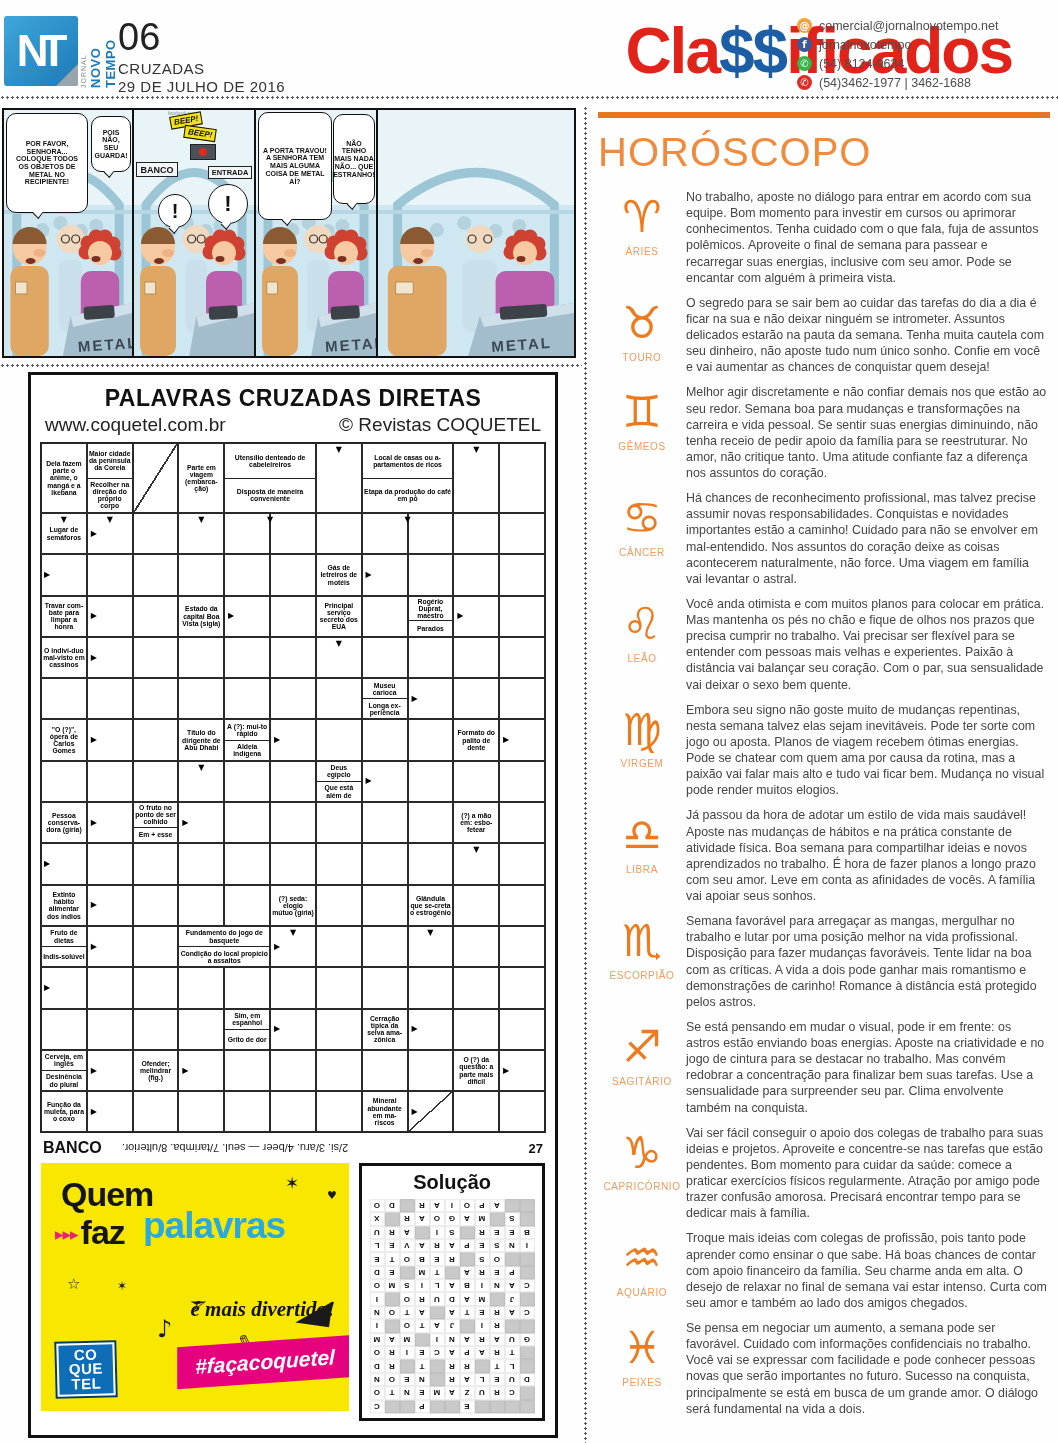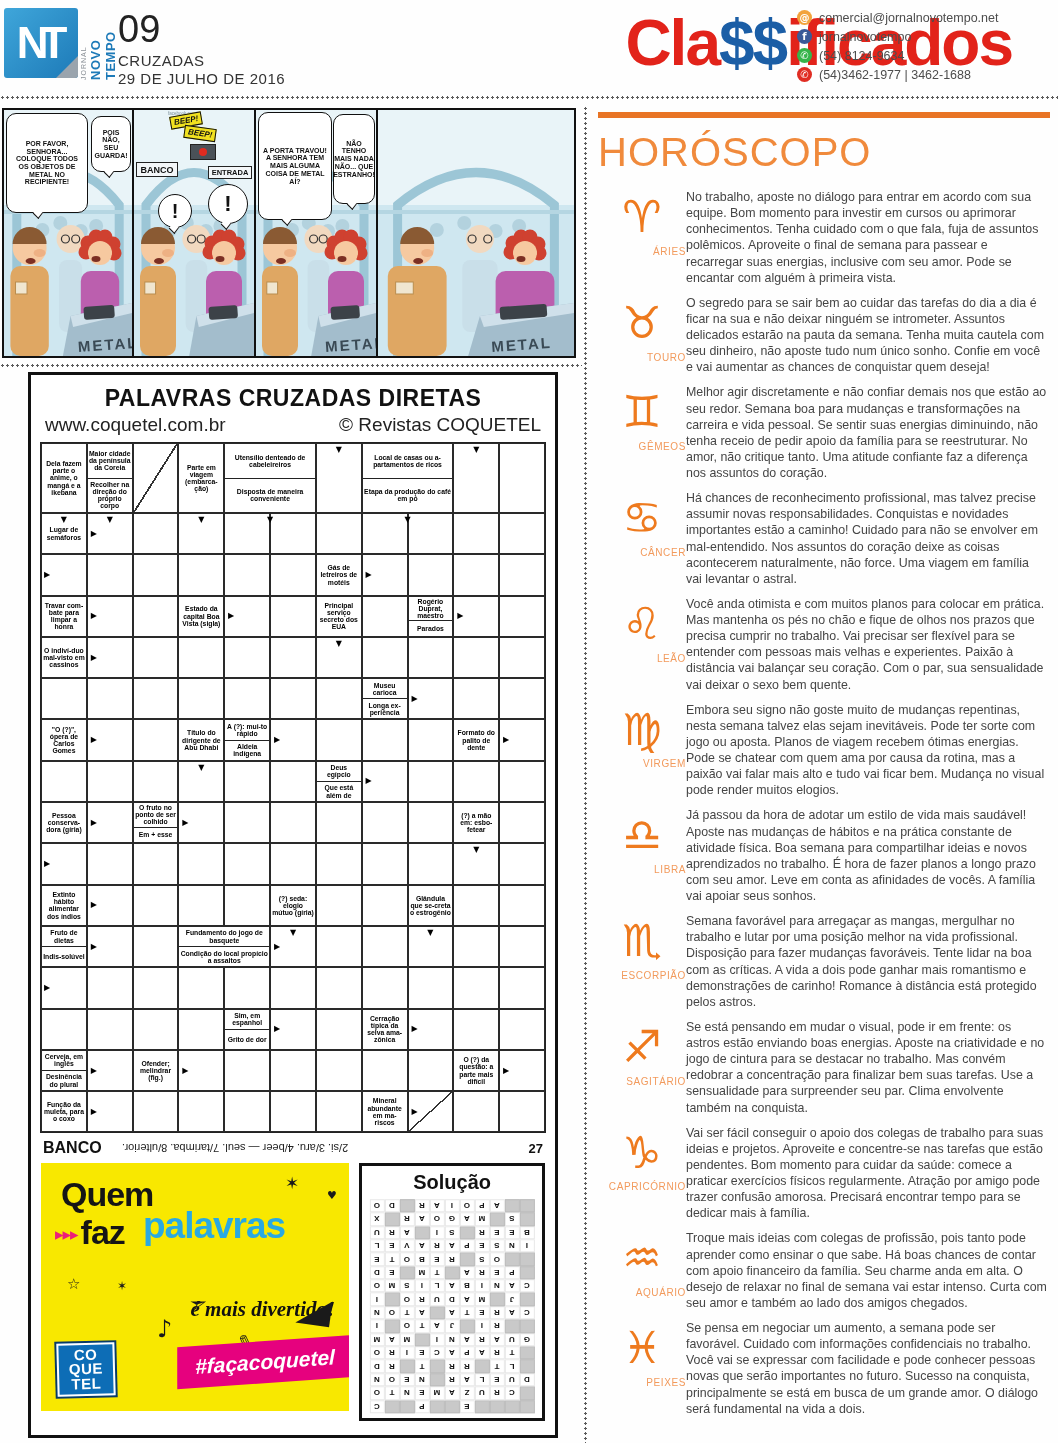--- a/index.html
+++ b/index.html
@@ -1,20 +1,20 @@
 <!DOCTYPE html>
 <html><head>
 <meta charset="utf-8">
 <style>
   * { margin:0; padding:0; box-sizing:border-box; }
   body { font-family:"Liberation Sans", sans-serif; background:#fff; }
   .page { position:relative; width:1058px; height:1443px; background:#fefefe; overflow:hidden; }
 
   
-  .header { position:absolute; left:0; top:0; width:1012px; height:96px; }
+  .header { position:absolute; left:0; top:8px; width:1012px; height:96px; }
   .nt-logo { position:absolute; left:4px; top:8px; width:74px; height:70px;
              background:linear-gradient(135deg,#3fa6da 0%,#1d7ab8 100%); border-radius:3px;
              display:flex; align-items:center; justify-content:center; overflow:hidden; }
   .nt-logo .nt { color:#fff; font-size:44px; font-weight:bold; letter-spacing:-8px; padding-right:6px; }
   .nt-corner { position:absolute; right:0; bottom:0; width:0; height:0;
                border-left:22px solid transparent; border-bottom:22px solid #9aa4ad; }
   .brand-vert { position:absolute; left:80px; top:6px; height:74px; display:flex; }
   .brand-vert span { writing-mode:vertical-rl; transform:rotate(180deg); display:block; }
   .brand-jornal { font-size:7px; color:#8a9096; letter-spacing:1px; margin-right:1px; }
   .brand-name { font-size:13px; font-weight:bold; color:#1d7ab8; letter-spacing:0.5px; }
@@ -110,38 +110,38 @@
               color:#111; border:0.5px solid #e8e8e8; background:#fff; }
   .sol-cell.gray { background:#c9c9c9; border-color:#bdbdbd; }
 
   
   .horoscope { position:absolute; left:598px; top:112px; width:452px; }
   .h-bar { height:6px; background:#e87425; margin-bottom:12px; }
   .h-title { font-size:40px; color:#f08a3c; letter-spacing:1px; font-weight:normal; margin-bottom:14px; }
   .sign { display:flex; margin-bottom:9px; }
   .sign-iconcol { width:88px; flex:0 0 88px; text-align:center; padding-top:2px; }
   .sign-symbol { font-family:"DejaVu Sans", sans-serif; font-size:44px; line-height:1.2; color:#ee7a1e; }
-  .sign-name { font-size:10px; color:#f29a5c; letter-spacing:0.6px; margin-top:2px;text-align:right; }
+  .sign-name { font-size:10px; color:#f29a5c; letter-spacing:0.6px; margin-top:2px; }
   .sign-text { flex:1; font-size:12.4px; color:#454545; line-height:1.3; padding-right:2px; }
 </style>
 </head>
 <body>
 
 <div class="page">
 
   <div class="header">
     <div class="nt-logo">
       <span class="nt">NT</span>
       <span class="nt-corner"></span>
     </div>
     <div class="brand-vert">
       <span class="brand-jornal">JORNAL</span>
       <span class="brand-name">NOVO TEMPO</span>
     </div>
-    <div class="page-number">09</div>
+    <div class="page-number">06</div>
     <div class="city">CRUZADAS</div>
     <div class="date">29 DE JULHO DE 2016</div>
     <h1 class="main-title"><span class="red">Cla</span><span class="blue">$$</span><span class="red">ificados</span></h1>
     <div class="contacts" id="contacts">
         <div class="contact-row">
           <div class="contact-icon" style="background: rgb(242, 163, 60);">@</div>
           <div class="contact-text">comercial@jornalnovotempo.net</div>
         </div>
         <div class="contact-row">
           <div class="contact-icon" style="background: rgb(58, 90, 152);">f</div>

